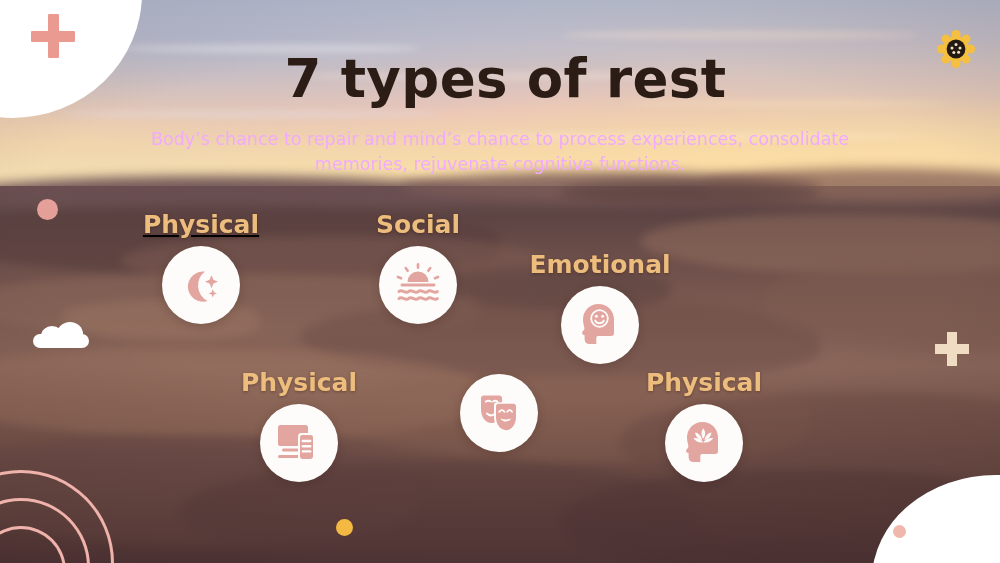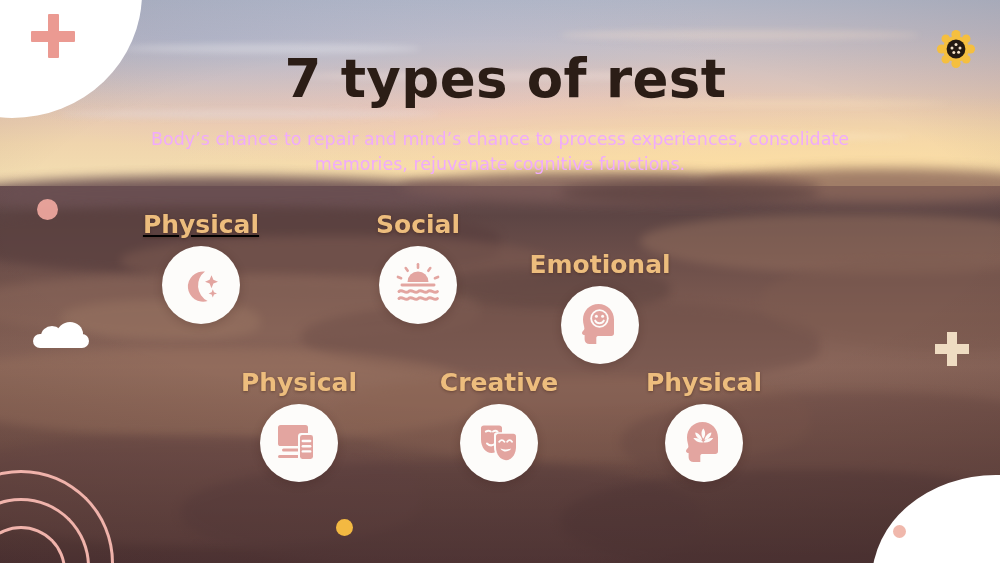--- a/index.html
+++ b/index.html
@@ -271,21 +271,20 @@
           <rect x="24" y="13" width="13" height="24" rx="2.4" fill="#e3a5a0"></rect>
           <rect x="25.6" y="17.8" width="9.8" height="2.4" rx="1.2" fill="#fdfcfa"></rect>
           <rect x="25.6" y="23" width="9.8" height="2.4" rx="1.2" fill="#fdfcfa"></rect>
           <rect x="25.6" y="28.2" width="9.8" height="2.4" rx="1.2" fill="#fdfcfa"></rect>
         </svg>
       </span>
     </div>
   </div>
 
   <div class="item" style="left:424px;top:368px;">
-    <div class="lbl">Creative</div>
     <div class="circle">
       <span>
         <svg width="46" height="42" viewBox="0 0 46 42" aria-hidden="true">
           <path d="M5 6c0-1.6 1.2-2.6 2.8-2.6h15.4C24.8 3.4 26 4.4 26 6v11.5c0 7.6-4.7 13.6-10.5 13.6S5 25.1 5 17.5Z" fill="#e3a5a0"></path>
           <path d="M9.8 9.6c1.8-1.2 3.5-1.2 5 0M17 9.6c1.5-1.2 3.2-1.2 4.6 0" fill="none" stroke="#fdfcfa" stroke-width="1.9" stroke-linecap="round"></path>
           <path d="M11 21.5c2.6 2.4 5.6 2.4 8.4 0" fill="none" stroke="#fdfcfa" stroke-width="2" stroke-linecap="round"></path>
           <path d="M18 13c0-1.6 1.2-2.7 2.8-2.7h16.4c1.6 0 2.8 1.1 2.8 2.7v12c0 8-5 14.3-11 14.3S18 33 18 25Z" fill="#fdfcfa"></path>
           <path d="M20 14.2c0-1.5 1.1-2.5 2.6-2.5h14.8c1.5 0 2.6 1 2.6 2.5v10.9c0 7.4-4.5 13.1-10 13.1s-10-5.7-10-13.1Z" fill="#e3a5a0"></path>
           <path d="M23.2 19.8c1.7-2.2 3.6-2.2 5.2 0M31.2 19.8c1.5-2.2 3.4-2.2 4.8 0" fill="none" stroke="#fdfcfa" stroke-width="1.9" stroke-linecap="round"></path>
           <path d="M24.4 26.4c2.6 4.2 8.2 4.2 10.8 0-3.6 1.5-7.2 1.5-10.8 0Z" fill="#fdfcfa"></path>

